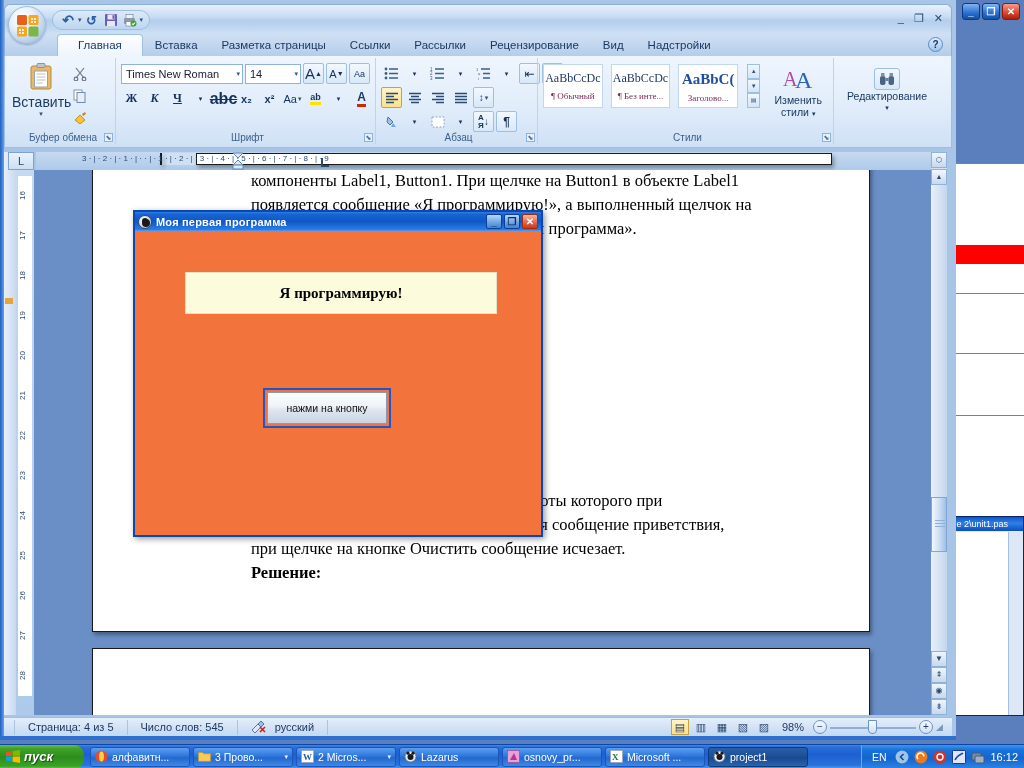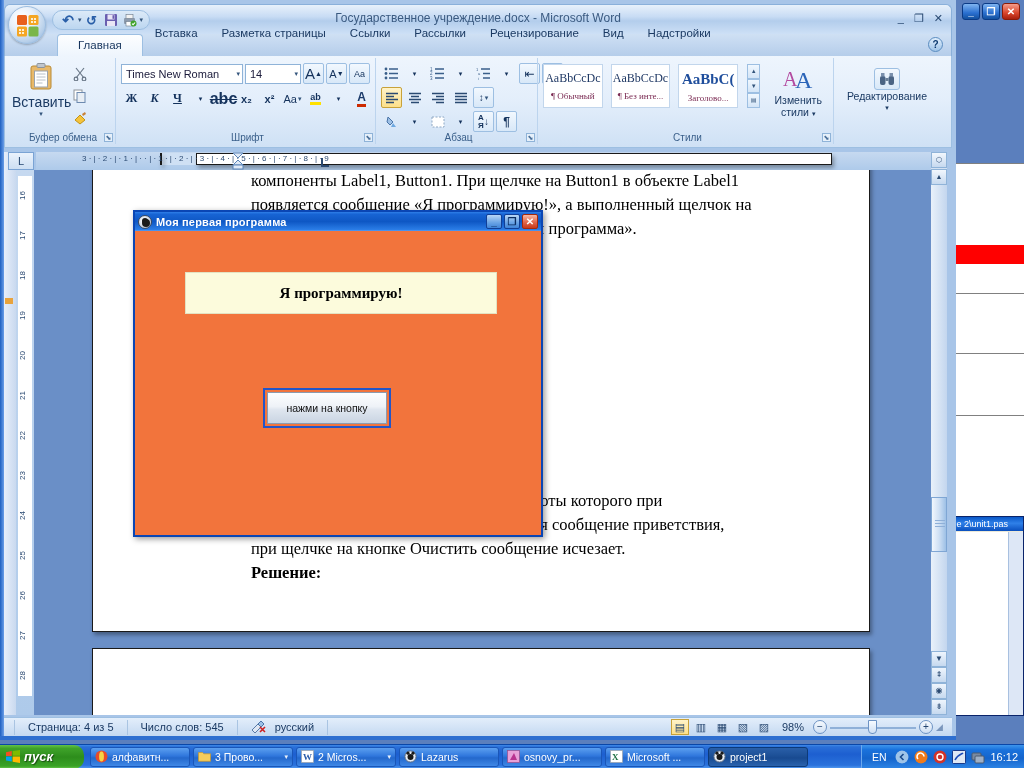--- a/index.html
+++ b/index.html
@@ -93,21 +93,21 @@
   .qat-caret { font-size:7px; color:#33557c; }
 
   
   #ribbon-tabs {
     position:absolute; left:4px; top:34px; width:948px; height:22px;
     background:linear-gradient(to bottom,#cfe0f4,#b5cdea);
     border-left:1px solid #8ab0da; border-right:1px solid #8ab0da;
     display:flex; align-items:flex-end; padding-left:52px;
   }
   .rtab {
-    padding:3px 12px 16px; font-size:11.5px; color:#1b3a63; cursor:pointer;
+    padding:3px 12px 4px; font-size:11.5px; color:#1b3a63; cursor:pointer;
     border-radius:4px 4px 0 0; line-height:14px;
   }
   .rtab.active {
     background:linear-gradient(to bottom,#fdfeff,#eef5fd);
     border:1px solid #9dbfe2; border-bottom:none; color:#15335c;
     padding:3px 20px 4px;
   }
   #help-orb {
     position:absolute; right:8px; top:3px; width:15px; height:15px; border-radius:50%;
     background:linear-gradient(to bottom,#dfeefc,#9fc4e8); border:1px solid #5a8cc0;
@@ -357,21 +357,20 @@
       <div class="laz-gutter"></div>
       <div class="laz-scroll"></div>
     </div>
   </div>
 
   <div id="word-win">
     <div id="word-outer-left"></div>
     <div id="word-outer-bottom"></div>
 
     <div id="word-titlebar">
-      <div id="word-title-text">Государственное учреждение.docx - Microsoft Word</div>
       <div id="word-title-btns">
         <span>_</span>
         <span>❐</span>
         <span>✕</span>
       </div>
     </div>
 
     <div id="office-orb">
       <svg class="orb-inner" viewBox="0 0 24 24">
         <rect x="1" y="1" width="10" height="10" rx="1.5" fill="#e8601c"></rect>

